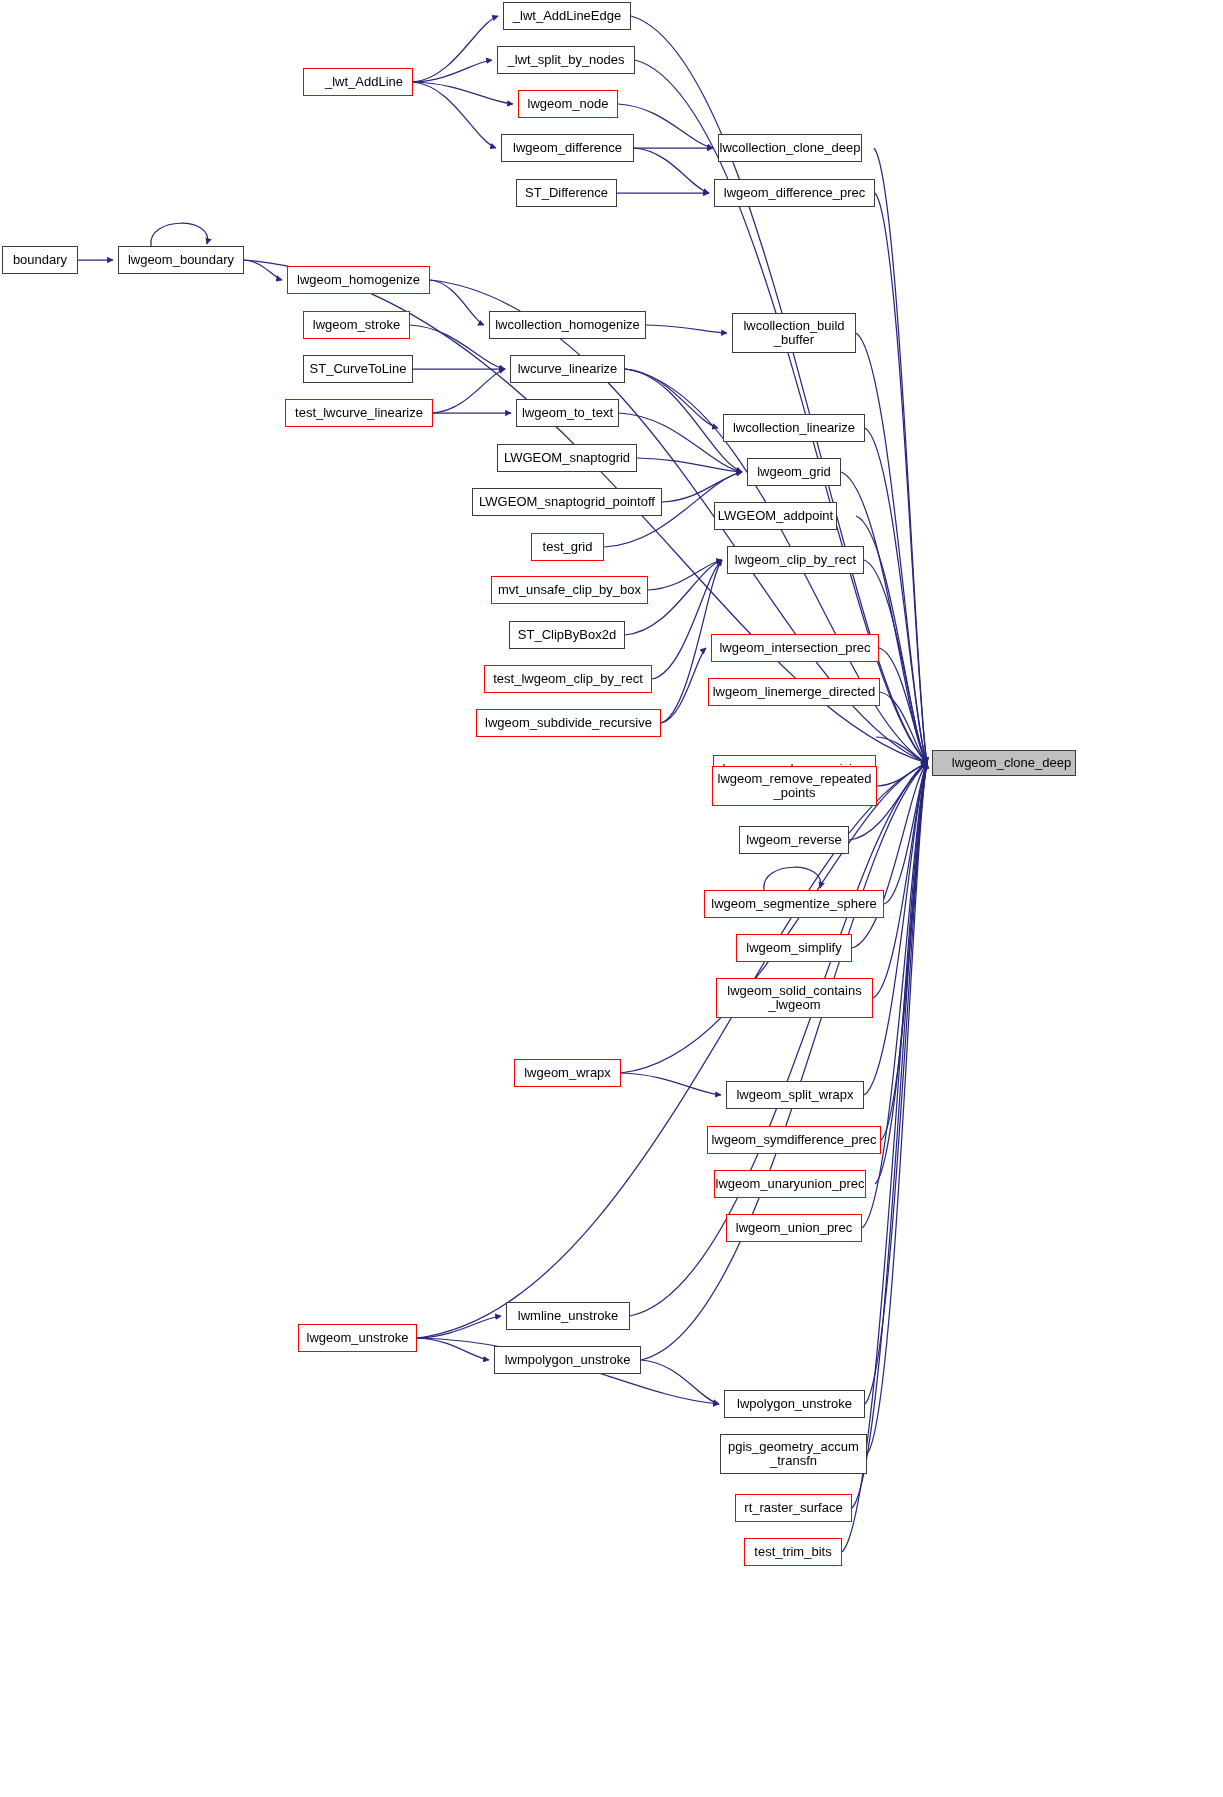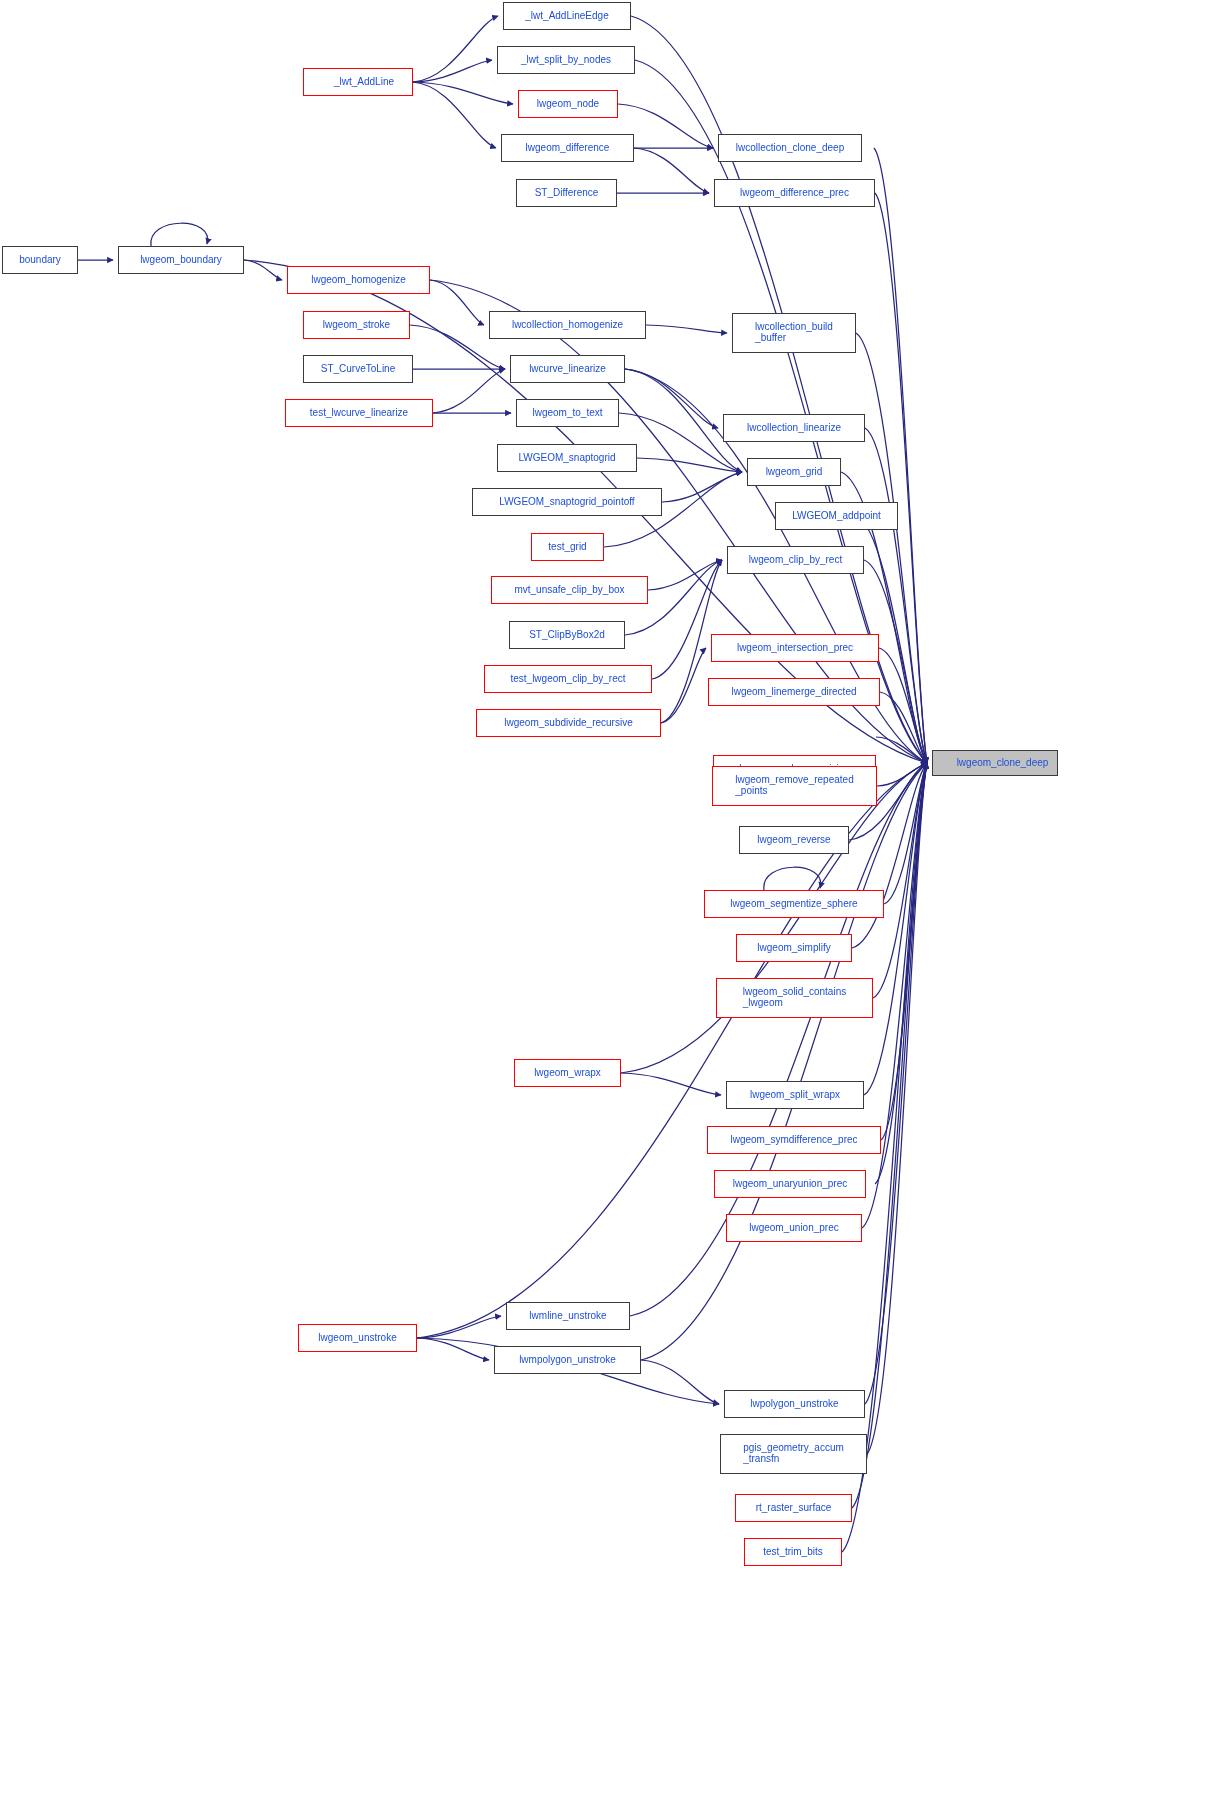--- a/index.html
+++ b/index.html
@@ -1,21 +1,21 @@
 <!DOCTYPE html>
 <html><head>
 <meta charset="utf-8">
 <style>
   html,body{margin:0;padding:0;background:#ffffff;}
   body{font-family:"Liberation Sans",sans-serif;}
   #canvas{position:relative;width:1223px;height:1797px;background:#fff;overflow:hidden;}
   #edges{position:absolute;left:0;top:0;width:1223px;height:1797px;pointer-events:none;}
   .node{position:absolute;box-sizing:border-box;display:flex;align-items:center;
-        justify-content:center;text-align:left;background:#fff;
-        font-size:10px;line-height:1.08;color:#1d4ed8;white-space:pre;}
+        justify-content:center;text-align:center;background:#fff;
+        font-size:13px;line-height:1.08;color:#000000;white-space:pre;}
   .node.black{border:1px solid #3b3b3b;}
   .node.red{border:1.6px solid #ff0000;}
   .node.target{border:1px solid #3b3b3b;background:#c0c0c0;}
 </style>
 </head>
 <body>
 
 <div id="canvas">
   <svg id="edges" viewBox="0 0 1223 1797" xmlns="http://www.w3.org/2000/svg">
     <defs>
@@ -109,31 +109,31 @@
       <div class="node black" style="left: 732px; top: 313px; width: 124px; height: 40px;">lwcollection_build
 _buffer</div>
       <div class="node black" style="left: 303px; top: 355px; width: 110px; height: 28px;">ST_CurveToLine</div>
       <div class="node black" style="left: 510px; top: 355px; width: 115px; height: 28px;">lwcurve_linearize</div>
       <div class="node red" style="left: 285px; top: 399px; width: 148px; height: 28px;">test_lwcurve_linearize</div>
       <div class="node black" style="left: 516px; top: 399px; width: 103px; height: 28px;">lwgeom_to_text</div>
       <div class="node black" style="left: 723px; top: 414px; width: 142px; height: 28px;">lwcollection_linearize</div>
       <div class="node black" style="left: 497px; top: 444px; width: 140px; height: 28px;">LWGEOM_snaptogrid</div>
       <div class="node black" style="left: 747px; top: 458px; width: 94px; height: 28px;">lwgeom_grid</div>
       <div class="node black" style="left: 472px; top: 488px; width: 190px; height: 28px;">LWGEOM_snaptogrid_pointoff</div>
-      <div class="node black" style="left: 775px; top: 502px; width: 123px; height: 28px;">LWGEOM_addpoint</div>
+      <div class="node black" style="left: 714px; top: 502px; width: 123px; height: 28px;">LWGEOM_addpoint</div>
       <div class="node red" style="left: 531px; top: 533px; width: 73px; height: 28px;">test_grid</div>
       <div class="node black" style="left: 727px; top: 546px; width: 137px; height: 28px;">lwgeom_clip_by_rect</div>
       <div class="node red" style="left: 491px; top: 576px; width: 157px; height: 28px;">mvt_unsafe_clip_by_box</div>
       <div class="node black" style="left: 509px; top: 621px; width: 116px; height: 28px;">ST_ClipByBox2d</div>
       <div class="node red" style="left: 711px; top: 634px; width: 168px; height: 28px;">lwgeom_intersection_prec</div>
       <div class="node red" style="left: 484px; top: 665px; width: 168px; height: 28px;">test_lwgeom_clip_by_rect</div>
       <div class="node red" style="left: 708px; top: 678px; width: 172px; height: 28px;">lwgeom_linemerge_directed</div>
       <div class="node red" style="left: 476px; top: 709px; width: 185px; height: 28px;">lwgeom_subdivide_recursive</div>
       <div class="node red" style="left: 713px; top: 723px; width: 163px; height: 28px; margin-top: 32px;">lwgeom_reduceprecision</div>
-      <div class="node target" style="left: 932px; top: 750px; width: 126px; height: 26px; padding-left: 15px;">lwgeom_clone_deep</div>
+      <div class="node target" style="left: 932px; top: 750px; width: 144px; height: 26px; padding-left: 15px;">lwgeom_clone_deep</div>
       <div class="node red" style="left: 712px; top: 766px; width: 165px; height: 40px;">lwgeom_remove_repeated
 _points</div>
       <div class="node black" style="left: 739px; top: 826px; width: 110px; height: 28px;">lwgeom_reverse</div>
       <div class="node red" style="left: 704px; top: 890px; width: 180px; height: 28px;">lwgeom_segmentize_sphere</div>
       <div class="node red" style="left: 736px; top: 934px; width: 116px; height: 28px;">lwgeom_simplify</div>
       <div class="node red" style="left: 716px; top: 978px; width: 157px; height: 40px;">lwgeom_solid_contains
 _lwgeom</div>
       <div class="node red" style="left: 514px; top: 1059px; width: 107px; height: 28px;">lwgeom_wrapx</div>
       <div class="node black" style="left: 726px; top: 1081px; width: 138px; height: 28px;">lwgeom_split_wrapx</div>
       <div class="node red" style="left: 707px; top: 1126px; width: 174px; height: 28px;">lwgeom_symdifference_prec</div>

